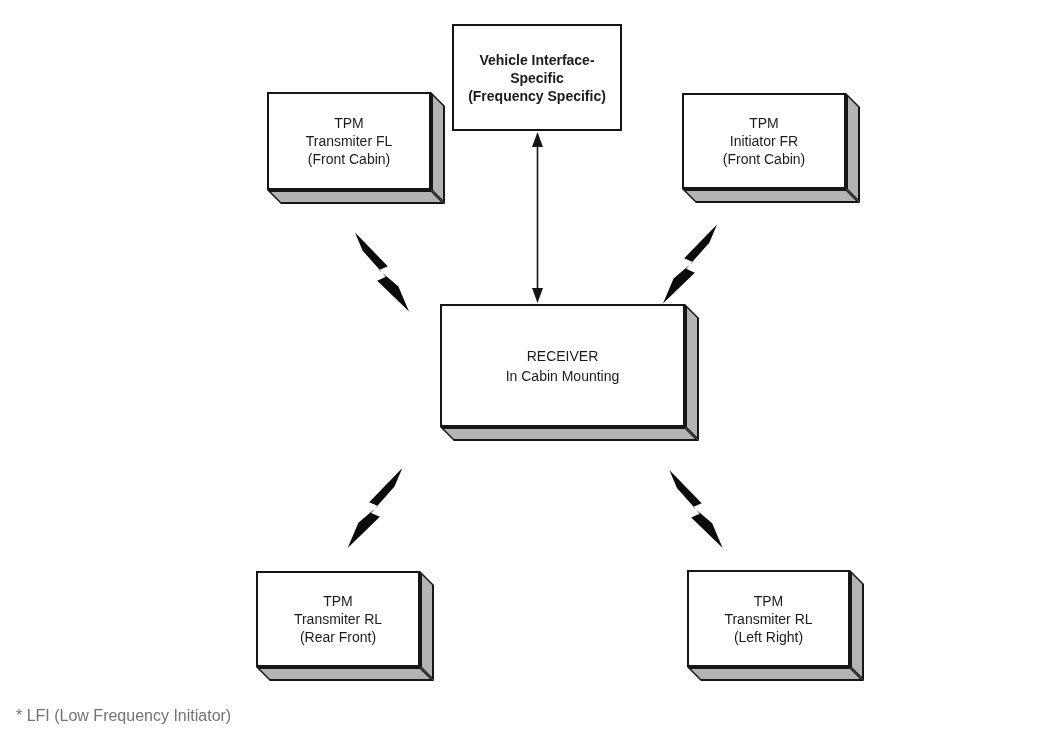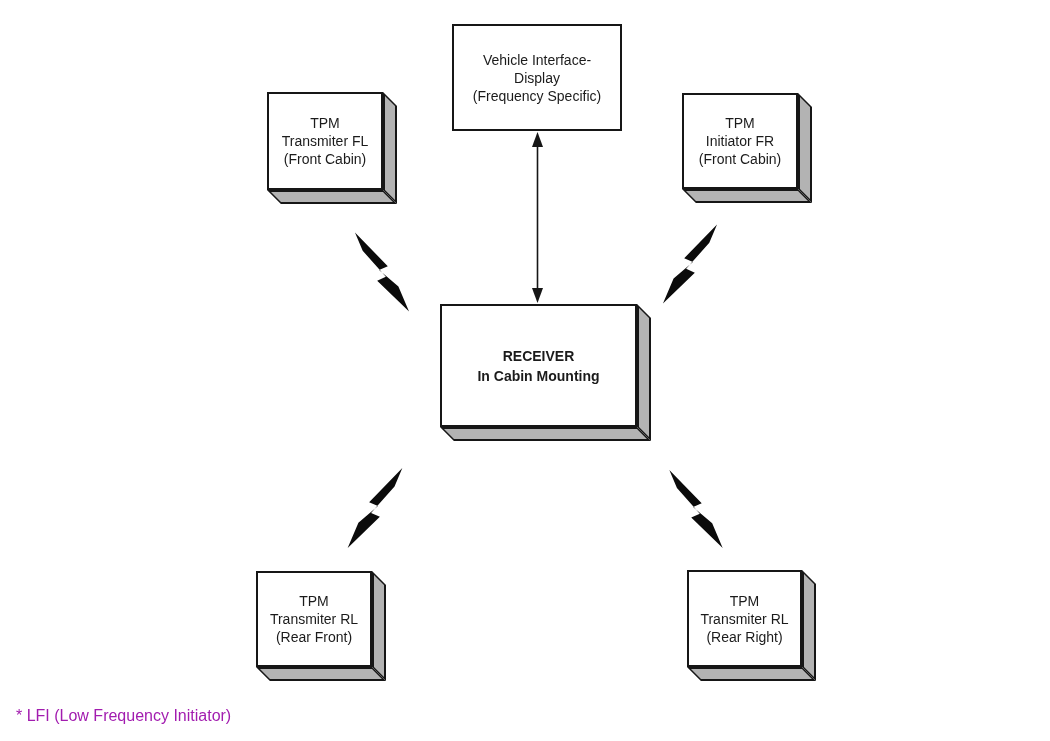--- a/index.html
+++ b/index.html
@@ -4,24 +4,24 @@
 <style>
   html,body{margin:0;padding:0;background:#ffffff;}
   #canvas{
     position:relative;width:1050px;height:741px;background:#ffffff;
     font-family:"Liberation Sans", sans-serif;color:#1b1b1b;overflow:hidden;
   }
   
   .plainbox{
     position:absolute;background:#ffffff;border:2px solid #161616;
     display:flex;flex-direction:column;align-items:center;justify-content:center;
-    text-align:center;font-size:14px;line-height:18px;box-sizing:border-box;
+    text-align:center;font-size:14px;line-height:18px;box-sizing:border-box;font-weight:bold;
   }
   
-  .node3d{position:absolute;}
+  .node3d{position:absolute;padding-left:48px;}
   .face-front{
     position:absolute;inset:0;background:#ffffff;border:2px solid #161616;
     display:flex;flex-direction:column;align-items:center;justify-content:center;
     text-align:center;font-size:14px;line-height:18px;z-index:2;box-sizing:border-box;
   }
   .face-right{
     position:absolute;left:100%;top:0;width:14px;height:100%;
     background:#b3b3b3;border:2px solid #161616;box-sizing:border-box;
     transform:skewY(45deg);transform-origin:0 0;z-index:1;
   }
@@ -30,31 +30,31 @@
     background:#b3b3b3;border:2px solid #161616;box-sizing:border-box;
     transform:skewX(45deg);transform-origin:0 0;z-index:1;
   }
   .gapline{margin-top:2px;}
   
   .connector{position:absolute;}
   .bolt svg{display:block;}
   .bolt.flip svg{transform:scaleX(-1);}
   
   .footnote{
-    position:absolute;left:16px;top:706px;font-size:16px;line-height:20px;color:#a21caf;
+    position:absolute;left:16px;top:706px;font-size:16px;line-height:20px;color:#737373;
   }
 </style>
 </head>
 <body>
 
 <div id="canvas">
 
   <div class="plainbox" style="left:452px;top:24px;width:170px;height:107px;">
     <div>Vehicle Interface-</div>
-    <div>Display</div>
+    <div>Specific</div>
     <div>(Frequency Specific)</div>
   </div>
 
   <div class="node3d" style="left:267px;top:92px;width:116px;height:98px;">
     <div class="face-right"></div>
     <div class="face-bottom"></div>
     <div class="face-front">
       <div>TPM</div>
       <div>Transmiter FL</div>
       <div>(Front Cabin)</div>
@@ -64,21 +64,21 @@
   <div class="node3d" style="left:682px;top:93px;width:116px;height:96px;">
     <div class="face-right"></div>
     <div class="face-bottom"></div>
     <div class="face-front">
       <div>TPM</div>
       <div>Initiator FR</div>
       <div>(Front Cabin)</div>
     </div>
   </div>
 
-  <div class="node3d" style="left:440px;top:304px;width:197px;height:123px;font-weight:bold;">
+  <div class="node3d" style="left:440px;top:304px;width:197px;height:123px;">
     <div class="face-right"></div>
     <div class="face-bottom"></div>
     <div class="face-front">
       <div>RECEIVER</div>
       <div class="gapline">In Cabin Mounting</div>
     </div>
   </div>
 
   <div class="node3d" style="left:256px;top:571px;width:116px;height:96px;">
     <div class="face-right"></div>
@@ -89,21 +89,21 @@
       <div>(Rear Front)</div>
     </div>
   </div>
 
   <div class="node3d" style="left:687px;top:570px;width:115px;height:97px;">
     <div class="face-right"></div>
     <div class="face-bottom"></div>
     <div class="face-front">
       <div>TPM</div>
       <div>Transmiter RL</div>
-      <div>(Rear Right)</div>
+      <div>(Left Right)</div>
     </div>
   </div>
 
   <div class="connector" style="left:530px;top:131px;">
     <svg width="15" height="173" viewBox="0 0 15 173">
       <line x1="7.5" y1="10" x2="7.5" y2="163" stroke="#161616" stroke-width="1.6"></line>
       <polygon points="7.5,1 13,16 2,16" fill="#161616"></polygon>
       <polygon points="7.5,172 2,157 13,157" fill="#161616"></polygon>
     </svg>
   </div>

